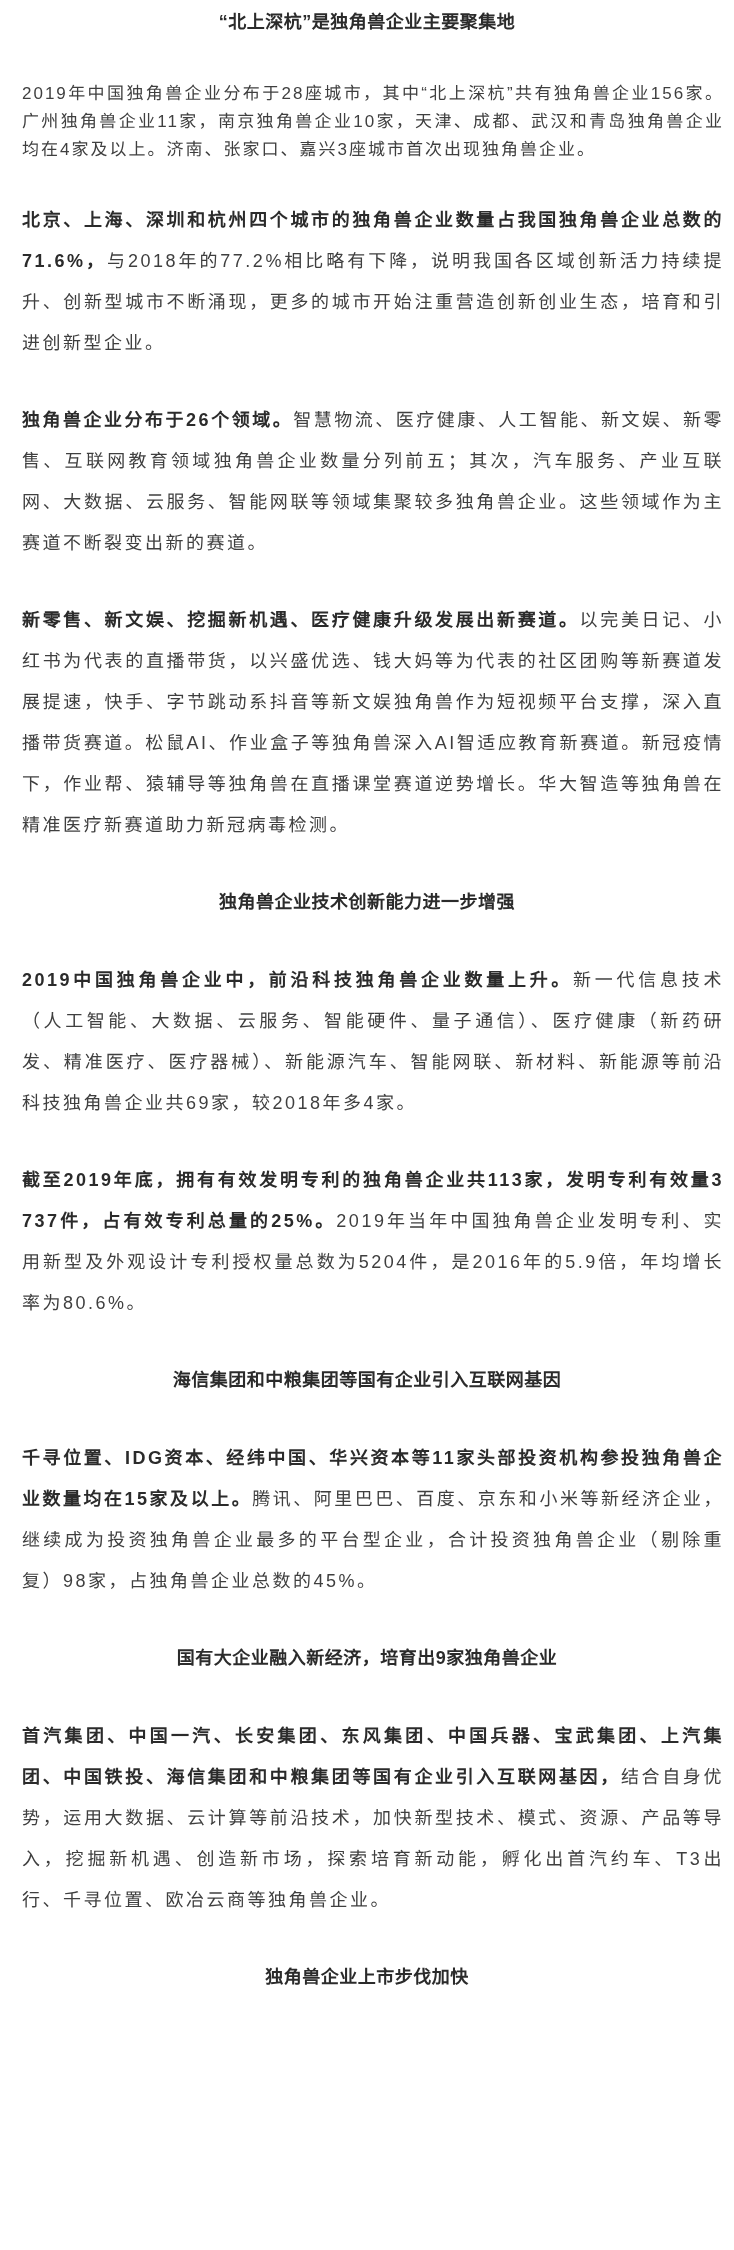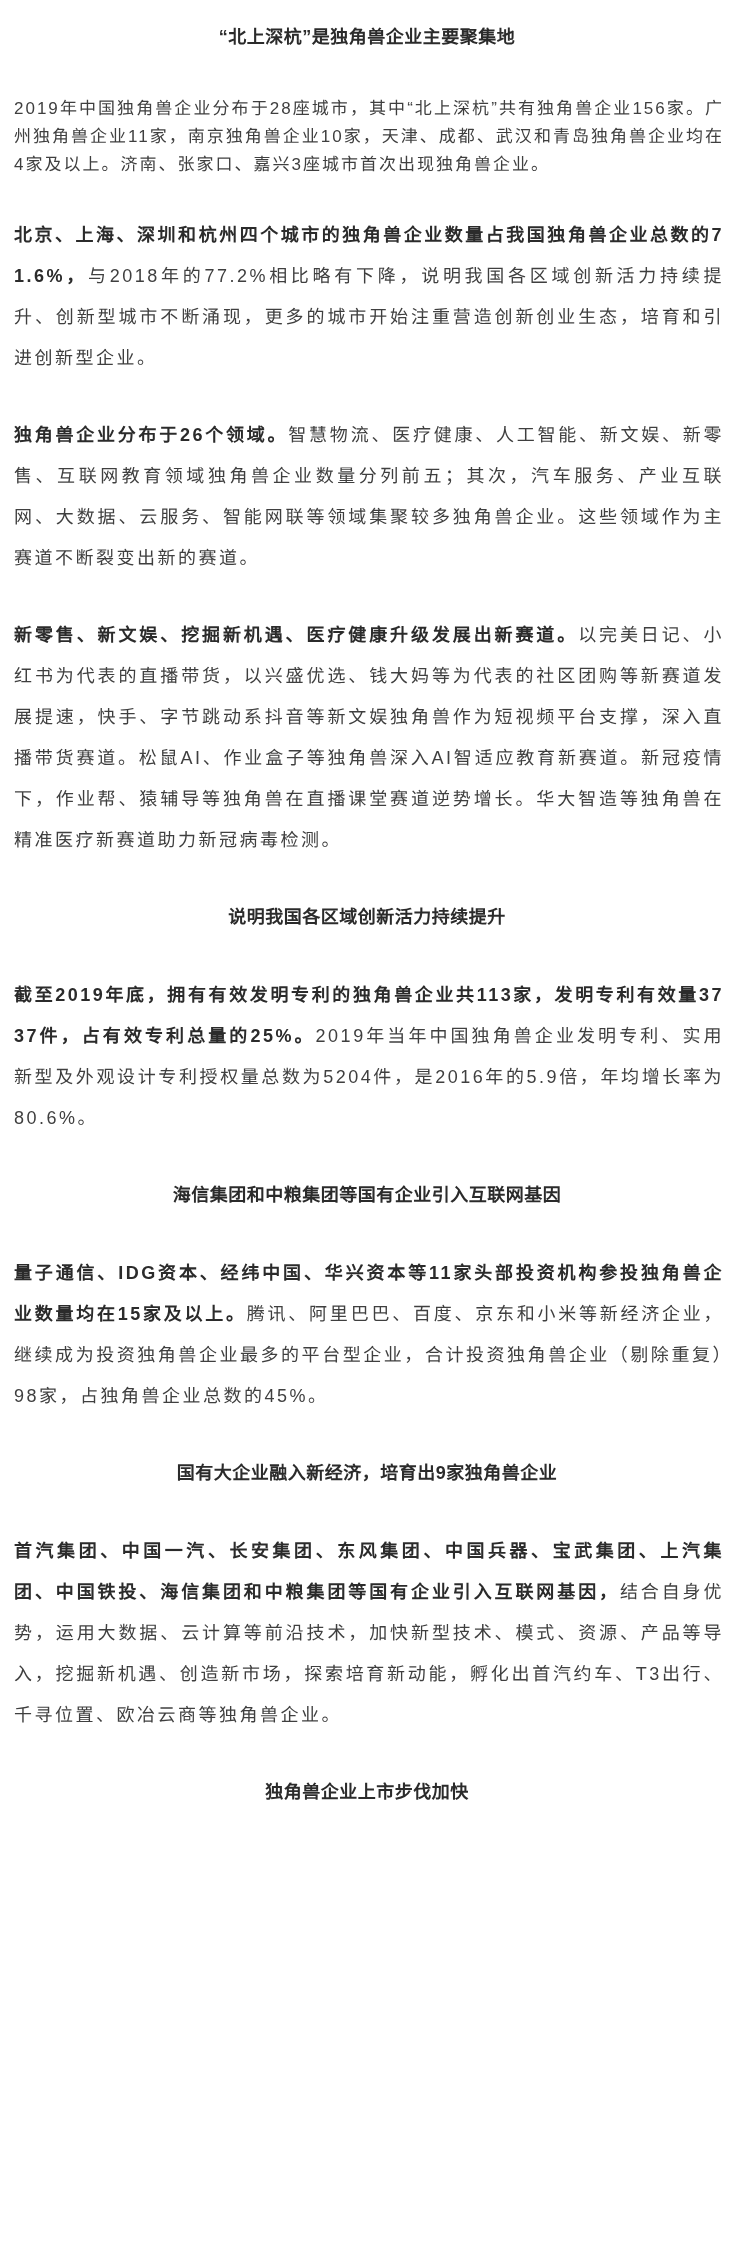--- a/index.html
+++ b/index.html
@@ -20,24 +20,24 @@
   .heading {
     margin: 44px 0 0 0;
     font-size: 18px;
     line-height: 24px;
     font-weight: 700;
     color: #2b2b2b;
     text-align: center;
     letter-spacing: 0.5px;
   }
   .heading:first-child {
-    margin-top: 15px;
+    margin-top: 0;
   }
   .para {
-    margin: 36px 0 0 4px;
+    margin: 36px 0 0 12px;
     font-size: 18px;
     line-height: 41px;
     color: #3f3f3f;
     text-align: justify;
     letter-spacing: 2.5px;
     word-break: break-all;
   }
   .heading + .para {
     margin-top: 46px;
   }
@@ -55,22 +55,23 @@
 </head>
 <body>
 
 <div class="article">
   <div id="sections-root">
       <h2 class="heading">“北上深杭”是独角兽企业主要聚集地</h2>
       <p class="para para-first"><span>2019年中国独角兽企业分布于28座城市，其中“北上深杭”共有独角兽企业156家。广州独角兽企业11家，南京独角兽企业10家，天津、成都、武汉和青岛独角兽企业均在4家及以上。济南、张家口、嘉兴3座城市首次出现独角兽企业。</span></p>
       <p class="para"><strong>北京、上海、深圳和杭州四个城市的独角兽企业数量占我国独角兽企业总数的71.6%，</strong><span>与2018年的77.2%相比略有下降，说明我国各区域创新活力持续提升、创新型城市不断涌现，更多的城市开始注重营造创新创业生态，培育和引进创新型企业。</span></p>
       <p class="para"><strong>独角兽企业分布于26个领域。</strong><span>智慧物流、医疗健康、人工智能、新文娱、新零售、互联网教育领域独角兽企业数量分列前五；其次，汽车服务、产业互联网、大数据、云服务、智能网联等领域集聚较多独角兽企业。这些领域作为主赛道不断裂变出新的赛道。</span></p>
       <p class="para"><strong>新零售、新文娱、挖掘新机遇、医疗健康升级发展出新赛道。</strong><span>以完美日记、小红书为代表的直播带货，以兴盛优选、钱大妈等为代表的社区团购等新赛道发展提速，快手、字节跳动系抖音等新文娱独角兽作为短视频平台支撑，深入直播带货赛道。松鼠AI、作业盒子等独角兽深入AI智适应教育新赛道。新冠疫情下，作业帮、猿辅导等独角兽在直播课堂赛道逆势增长。华大智造等独角兽在精准医疗新赛道助力新冠病毒检测。</span></p>
-      <h2 class="heading">说明我国各区域创新活力持续提升</h2>
+      <h2 class="heading">独角兽企业技术创新能力进一步增强</h2>
+      <p class="para"><strong>2019中国独角兽企业中，前沿科技独角兽企业数量上升。</strong><span>新一代信息技术（人工智能、大数据、云服务、智能硬件、量子通信）、医疗健康（新药研发、精准医疗、医疗器械）、新能源汽车、智能网联、新材料、新能源等前沿科技独角兽企业共69家，较2018年多4家。</span></p>
       <p class="para"><strong>截至2019年底，拥有有效发明专利的独角兽企业共113家，发明专利有效量3737件，占有效专利总量的25%。</strong><span>2019年当年中国独角兽企业发明专利、实用新型及外观设计专利授权量总数为5204件，是2016年的5.9倍，年均增长率为80.6%。</span></p>
       <h2 class="heading">海信集团和中粮集团等国有企业引入互联网基因</h2>
-      <p class="para"><strong>量子通信、IDG资本、经纬中国、华兴资本等11家头部投资机构参投独角兽企业数量均在15家及以上。</strong><span>腾讯、阿里巴巴、百度、京东和小米等新经济企业，继续成为投资独角兽企业最多的平台型企业，合计投资独角兽企业（剔除重复）98家，占独角兽企业总数的45%。</span></p>
+      <p class="para"><strong>千寻位置、IDG资本、经纬中国、华兴资本等11家头部投资机构参投独角兽企业数量均在15家及以上。</strong><span>腾讯、阿里巴巴、百度、京东和小米等新经济企业，继续成为投资独角兽企业最多的平台型企业，合计投资独角兽企业（剔除重复）98家，占独角兽企业总数的45%。</span></p>
       <h2 class="heading">国有大企业融入新经济，培育出9家独角兽企业</h2>
       <p class="para"><strong>首汽集团、中国一汽、长安集团、东风集团、中国兵器、宝武集团、上汽集团、中国铁投、海信集团和中粮集团等国有企业引入互联网基因，</strong><span>结合自身优势，运用大数据、云计算等前沿技术，加快新型技术、模式、资源、产品等导入，挖掘新机遇、创造新市场，探索培育新动能，孵化出首汽约车、T3出行、千寻位置、欧冶云商等独角兽企业。</span></p>
       <h2 class="heading">独角兽企业上市步伐加快</h2>
     </div>
 
 </div>
 
 </body></html>

